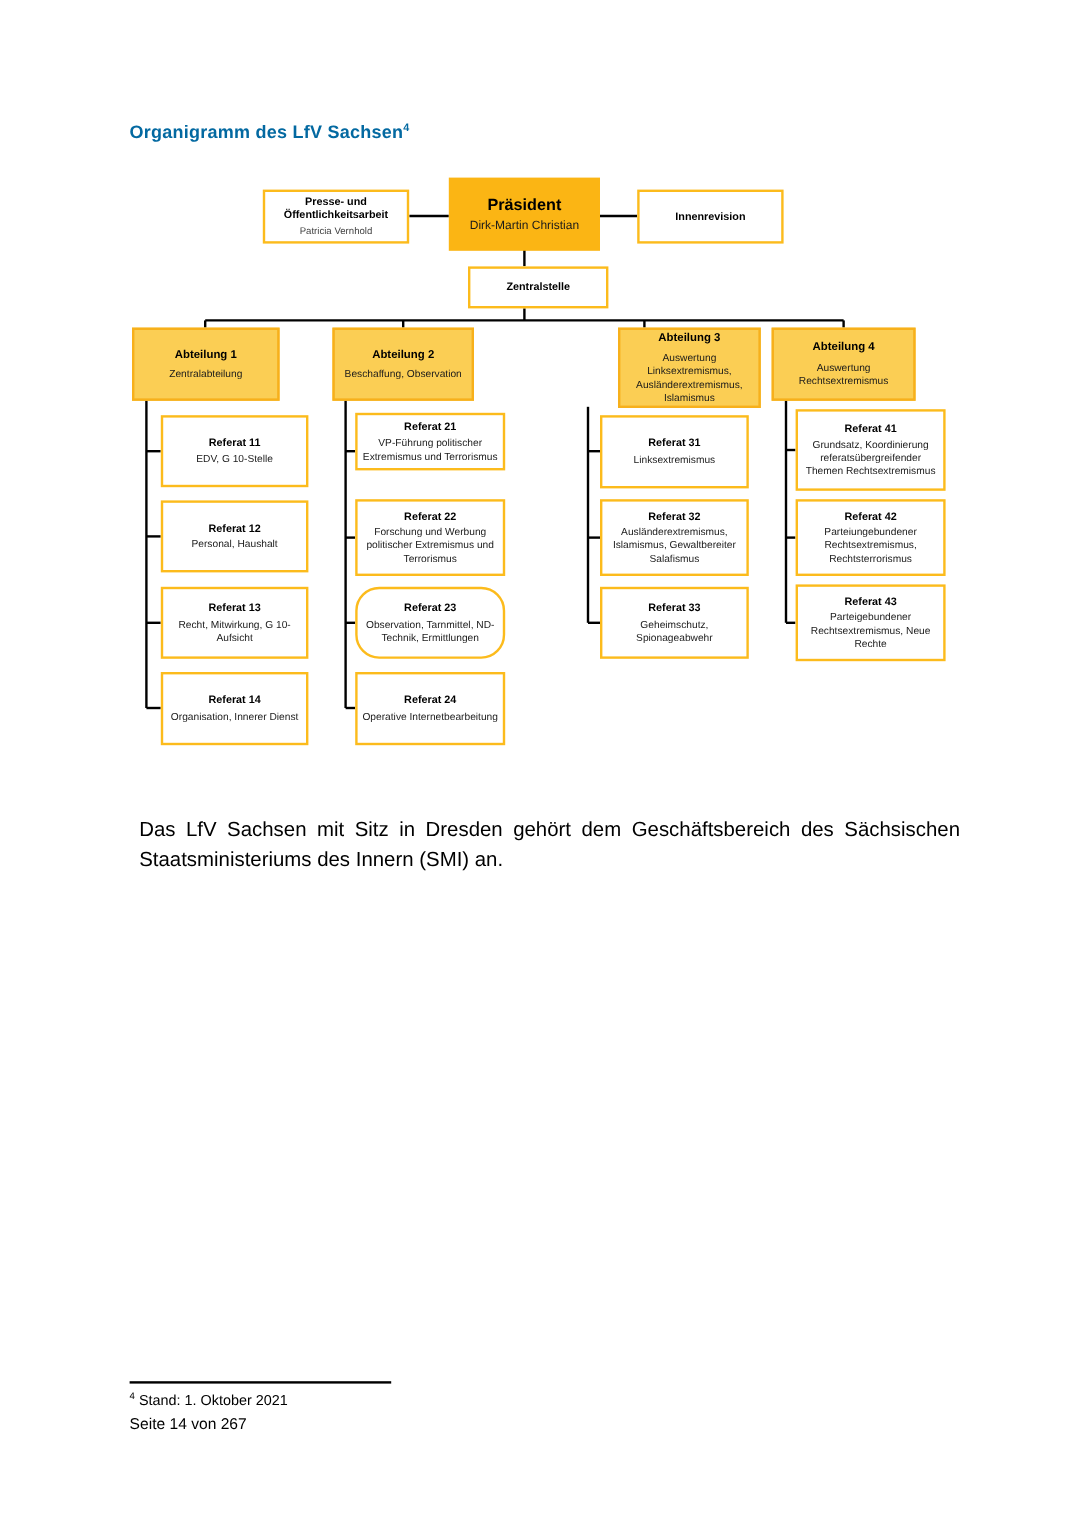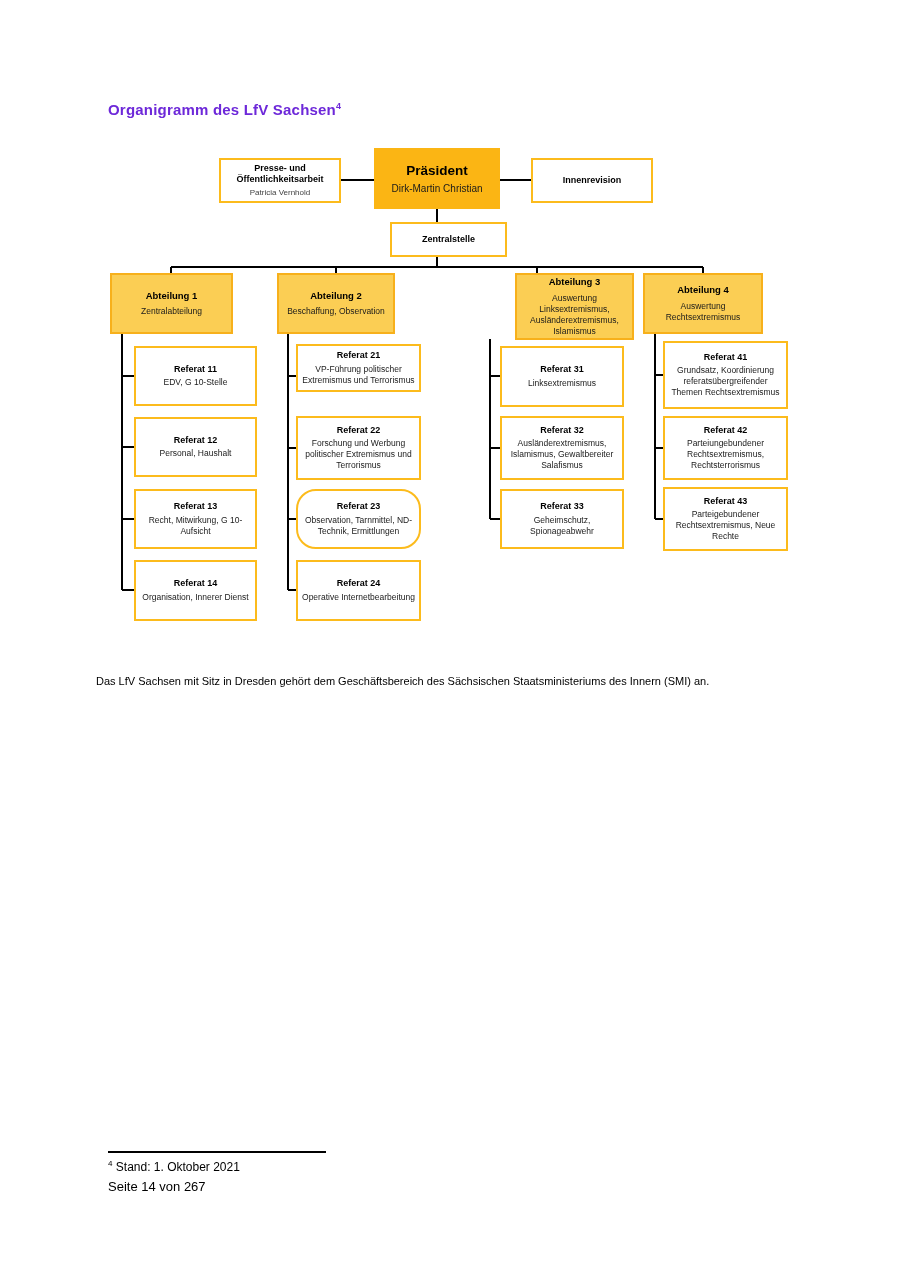--- a/index.html
+++ b/index.html
@@ -8,21 +8,21 @@
     font-family: "Liberation Sans", sans-serif;
     color: #000;
     position: relative;
     overflow: hidden;
   }
   .page { position: absolute; inset: 0; background: #fff; }
 
   
   .doc-heading {
     position: absolute; left: 108px; top: 101px;
-    font-size: 15px; font-weight: bold; color: #6d28d9;
+    font-size: 15px; font-weight: bold; color: #0369a1;
     letter-spacing: 0.2px;
   }
   .doc-heading sup { font-size: 9px; }
 
   
   .box {
     position: absolute; box-sizing: border-box;
     background: #fff; border: 2px solid #FCBB1C;
     display: flex; flex-direction: column;
     align-items: center; justify-content: center;
@@ -37,22 +37,22 @@
   .box.praes .bt { font-size: 13.5px; }
   .box.praes .bs { font-size: 10px; margin-top: 3px; }
   .box.staff .bs { color: #3f3f3f; font-size: 8px; }
   .box.abt { background: #FBCE54; border-color: #F7B01B; }
   .box.abt .bt { font-size: 9.5px; margin-bottom: 2px; }
 
   .chart-svg { position: absolute; left: 0; top: 0; z-index: 1; }
 
   
   .body-par {
-    position: absolute; left: 96px; top: 663px; width: 684px;
-    font-size: 11px; line-height: 1.45; text-align: justify;
+    position: absolute; left: 116px; top: 663px; width: 684px;
+    font-size: 17px; line-height: 1.45; text-align: justify;
     color: #000;
   }
 
   
   .footnote-rule {
     position: absolute; left: 108px; top: 1151px; width: 218px;
     border-top: 2px solid #000; height: 0;
   }
   .footnote {
     position: absolute; left: 108px; top: 1159px;

